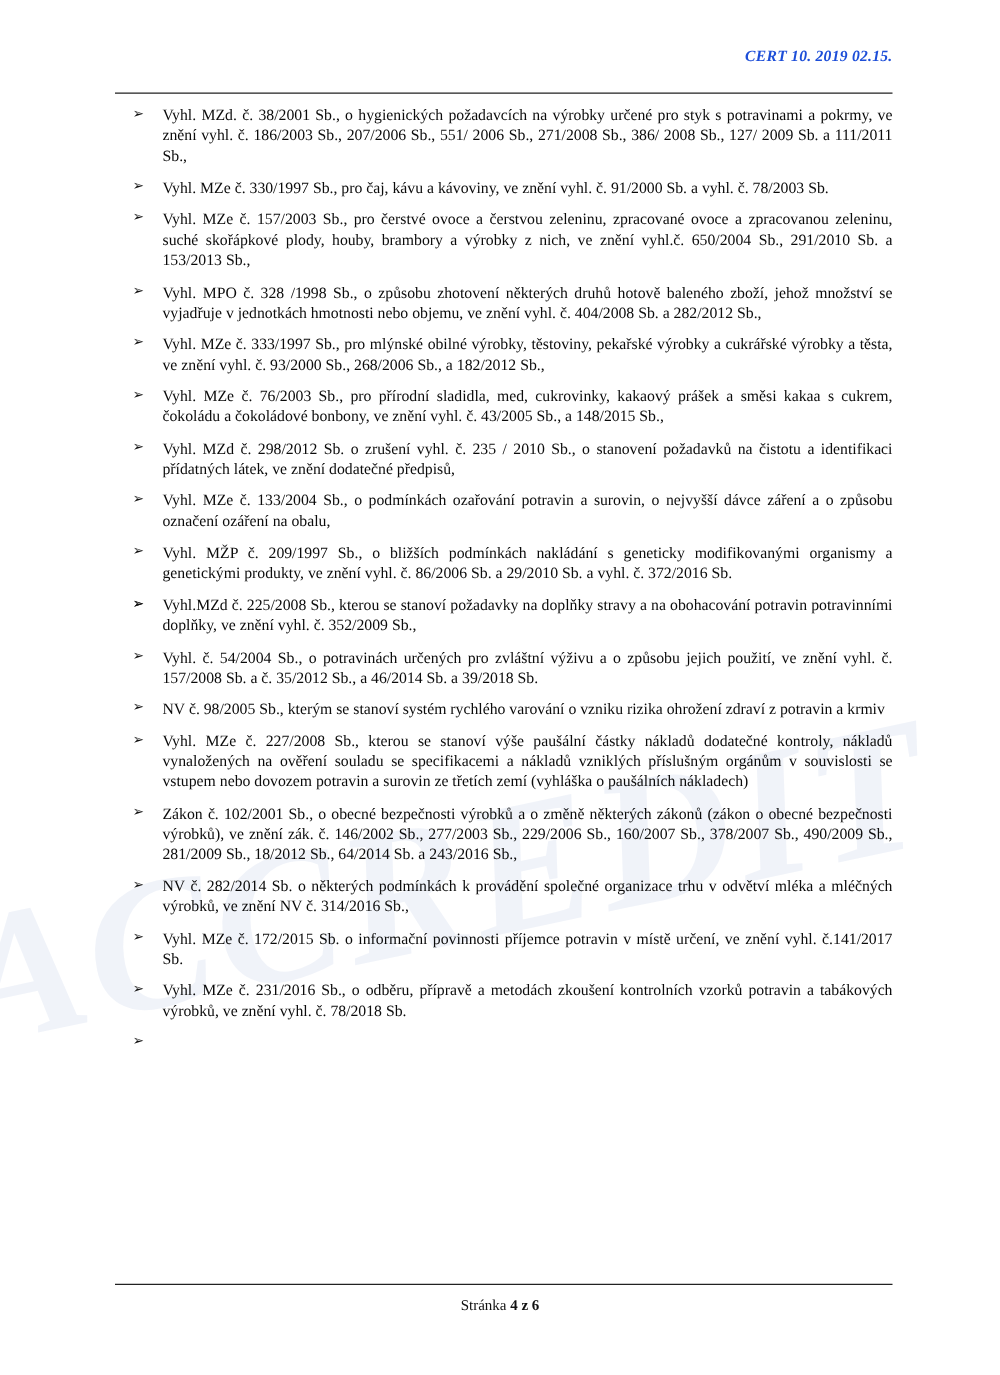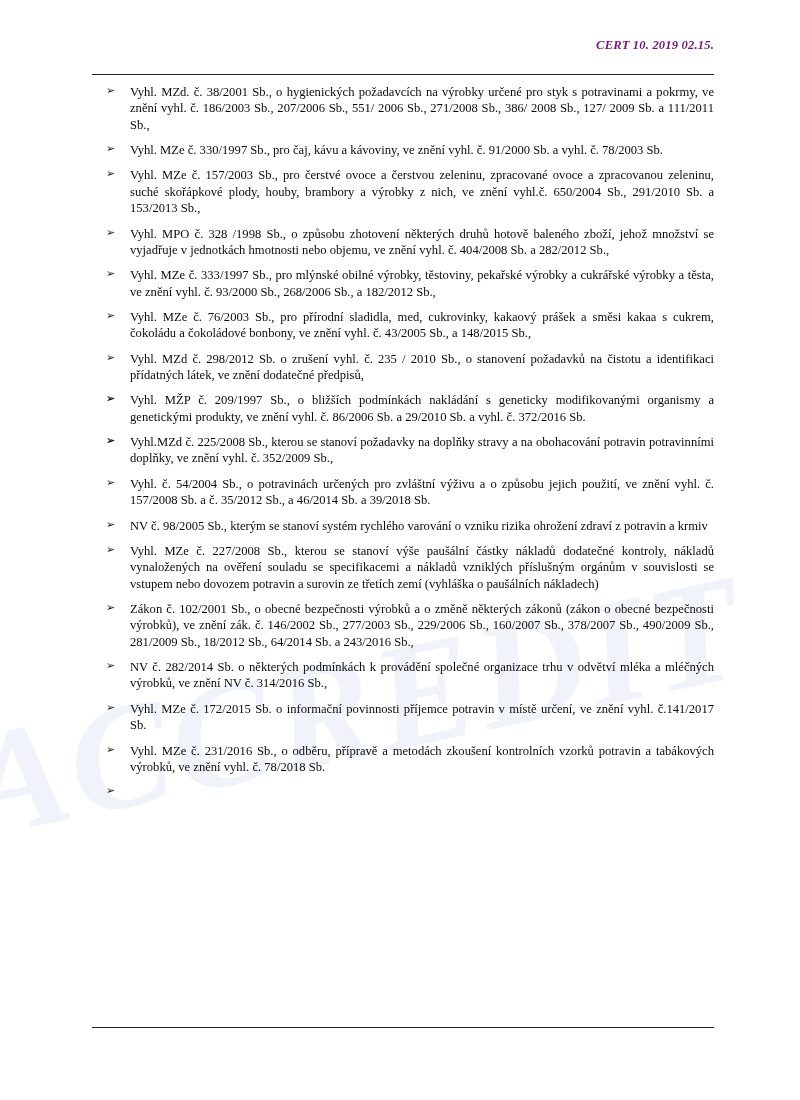--- a/index.html
+++ b/index.html
@@ -33,21 +33,21 @@
     pointer-events: none;
     user-select: none;
   }
   .header {
     position: absolute;
     top: 38px;
     right: 86px;
     font-size: 12.5px;
     font-style: italic;
     font-weight: bold;
-    color: #701a75;
+    color: #1d4ed8;
     letter-spacing: 0.2px;
   }
   .rule-top {
     position: absolute;
     left: 92px;
     right: 86px;
     top: 74px;
     border-top: 1px solid #222;
   }
   .content {
@@ -117,29 +117,32 @@
 
   <div class="content">
     <ul class="list" id="list">
         <li><span class="bullet">➢</span><b class="para">Vyhl. MZd. č. 38/2001 Sb.,</b><span class="para"> o hygienických požadavcích na výrobky určené pro styk s potravinami a pokrmy, ve znění vyhl. č. 186/2003 Sb., 207/2006 Sb., 551/ 2006 Sb., 271/2008 Sb., 386/ 2008 Sb., 127/ 2009 Sb. a  111/2011 Sb.,</span></li>
         <li><span class="bullet">➢</span><b class="para">Vyhl. MZe č. 330/1997 Sb., pro čaj, kávu a kávoviny,</b><span class="para"> ve znění vyhl. č. 91/2000 Sb. a vyhl. č. 78/2003 Sb.</span></li>
         <li><span class="bullet">➢</span><b class="para">Vyhl. MZe č. 157/2003 Sb., pro čerstvé ovoce a čerstvou zeleninu, zpracované ovoce a zpracovanou zeleninu, suché skořápkové plody, houby, brambory a výrobky z nich,</b><span class="para"> ve znění vyhl.č. 650/2004 Sb., 291/2010 Sb. a 153/2013 Sb.,</span></li>
         <li><span class="bullet">➢</span><b class="para">Vyhl. MPO č. 328 /1998 Sb., o způsobu zhotovení některých druhů hotově baleného zboží, jehož množství se vyjadřuje v jednotkách hmotnosti nebo objemu,</b><span class="para"> ve znění vyhl. č. 404/2008 Sb. a 282/2012 Sb.,</span></li>
         <li><span class="bullet">➢</span><b class="para">Vyhl. MZe č. 333/1997 Sb., pro mlýnské obilné výrobky, těstoviny, pekařské výrobky a cukrářské výrobky a těsta,</b><span class="para"> ve znění vyhl. č. 93/2000 Sb., 268/2006 Sb., a 182/2012 Sb.,</span></li>
         <li><span class="bullet">➢</span><b class="para">Vyhl. MZe č. 76/2003 Sb., pro přírodní sladidla, med, cukrovinky, kakaový prášek a směsi kakaa s cukrem, čokoládu a čokoládové bonbony,</b><span class="para"> ve znění vyhl. č. 43/2005 Sb., a 148/2015 Sb.,</span></li>
         <li><span class="bullet">➢</span><b class="para"> Vyhl. MZd č. 298/2012 Sb. o zrušení vyhl. č. 235 / 2010 Sb., o stanovení požadavků na čistotu a identifikaci přídatných látek,</b><span class="para"> ve znění dodatečné předpisů,</span></li>
-        <li><span class="bullet">➢</span><span class="para"></span></li>
+        <li><span class="bullet">➢</span><b class="para">Vyhl. MZe č. 133/2004 Sb., o podmínkách ozařování potravin a surovin, o nejvyšší dávce záření a o způsobu označení ozáření na obalu,</b><span class="para"></span></li>
         <li><span class="bullet">➢</span><b class="para">Vyhl. MŽP č. 209/1997 Sb., o bližších podmínkách nakládání s geneticky modifikovanými organismy a genetickými produkty,</b><span class="para"> ve znění vyhl. č. 86/2006 Sb. a 29/2010 Sb. a </span><b class="para">vyhl. č. 372/2016 Sb.</b></li>
         <li><span class="bullet">➢</span><span class="para"></span></li>
         <li><span class="bullet">➢</span><b class="para">Vyhl.MZd č. 225/2008 Sb., kterou se stanoví požadavky na doplňky stravy a na obohacování potravin potravinními doplňky,</b><span class="para"> ve znění vyhl. č. 352/2009 Sb.,</span></li>
         <li><span class="bullet">➢</span><b class="para">Vyhl. č. 54/2004 Sb., o potravinách určených pro zvláštní výživu a o způsobu jejich použití,</b><span class="para"> ve znění vyhl. č. 157/2008 Sb. a č. 35/2012 Sb., a 46/2014 Sb. a 39/2018 Sb.</span></li>
         <li><span class="bullet">➢</span><b class="para">NV č. 98/2005 Sb., kterým se stanoví systém rychlého varování</b><span class="para"> o vzniku rizika ohrožení zdraví z potravin a krmiv</span></li>
         <li><span class="bullet">➢</span><b class="para">Vyhl. MZe č. 227/2008 Sb., kterou se stanoví výše paušální částky nákladů</b><span class="para"> dodatečné kontroly, nákladů vynaložených na ověření souladu se specifikacemi a nákladů vzniklých příslušným orgánům v souvislosti se vstupem nebo dovozem potravin a surovin ze třetích zemí </span><b class="para">(vyhláška o paušálních nákladech)</b></li>
         <li><span class="bullet">➢</span><b class="para">Zákon č. 102/2001 Sb., o obecné bezpečnosti výrobků a o změně některých zákonů (zákon o obecné bezpečnosti výrobků),</b><span class="para"> ve znění zák. č. 146/2002 Sb., 277/2003 Sb., 229/2006 Sb., 160/2007 Sb., 378/2007 Sb., 490/2009 Sb., 281/2009 Sb., 18/2012 Sb., 64/2014 Sb. a 243/2016 Sb.,</span></li>
         <li><span class="bullet">➢</span><b class="para">NV č. 282/2014 Sb. o některých podmínkách k provádění společné organizace trhu v odvětví mléka a mléčných výrobků,</b><span class="para"> ve znění NV č. 314/2016 Sb.,</span></li>
         <li><span class="bullet">➢</span><b class="para">Vyhl. MZe č. 172/2015 Sb. o informační povinnosti příjemce potravin v místě určení,</b><span class="para"> ve znění vyhl. č.141/2017 Sb.</span></li>
         <li><span class="bullet">➢</span><b class="para">Vyhl. MZe č. 231/2016 Sb., o odběru, přípravě a metodách zkoušení kontrolních vzorků potravin a tabákových výrobků,</b><span class="para"> ve znění vyhl. č. 78/2018 Sb.</span></li>
         <li><span class="bullet">➢</span><span class="para"></span></li>
       </ul>
   </div>
 
   <div class="footer-rule"></div>
+  <div class="footer">
+    <span>Stránka </span><span class="pg">4 z 6</span>
+  </div>
 </div>
 
 </body></html>

